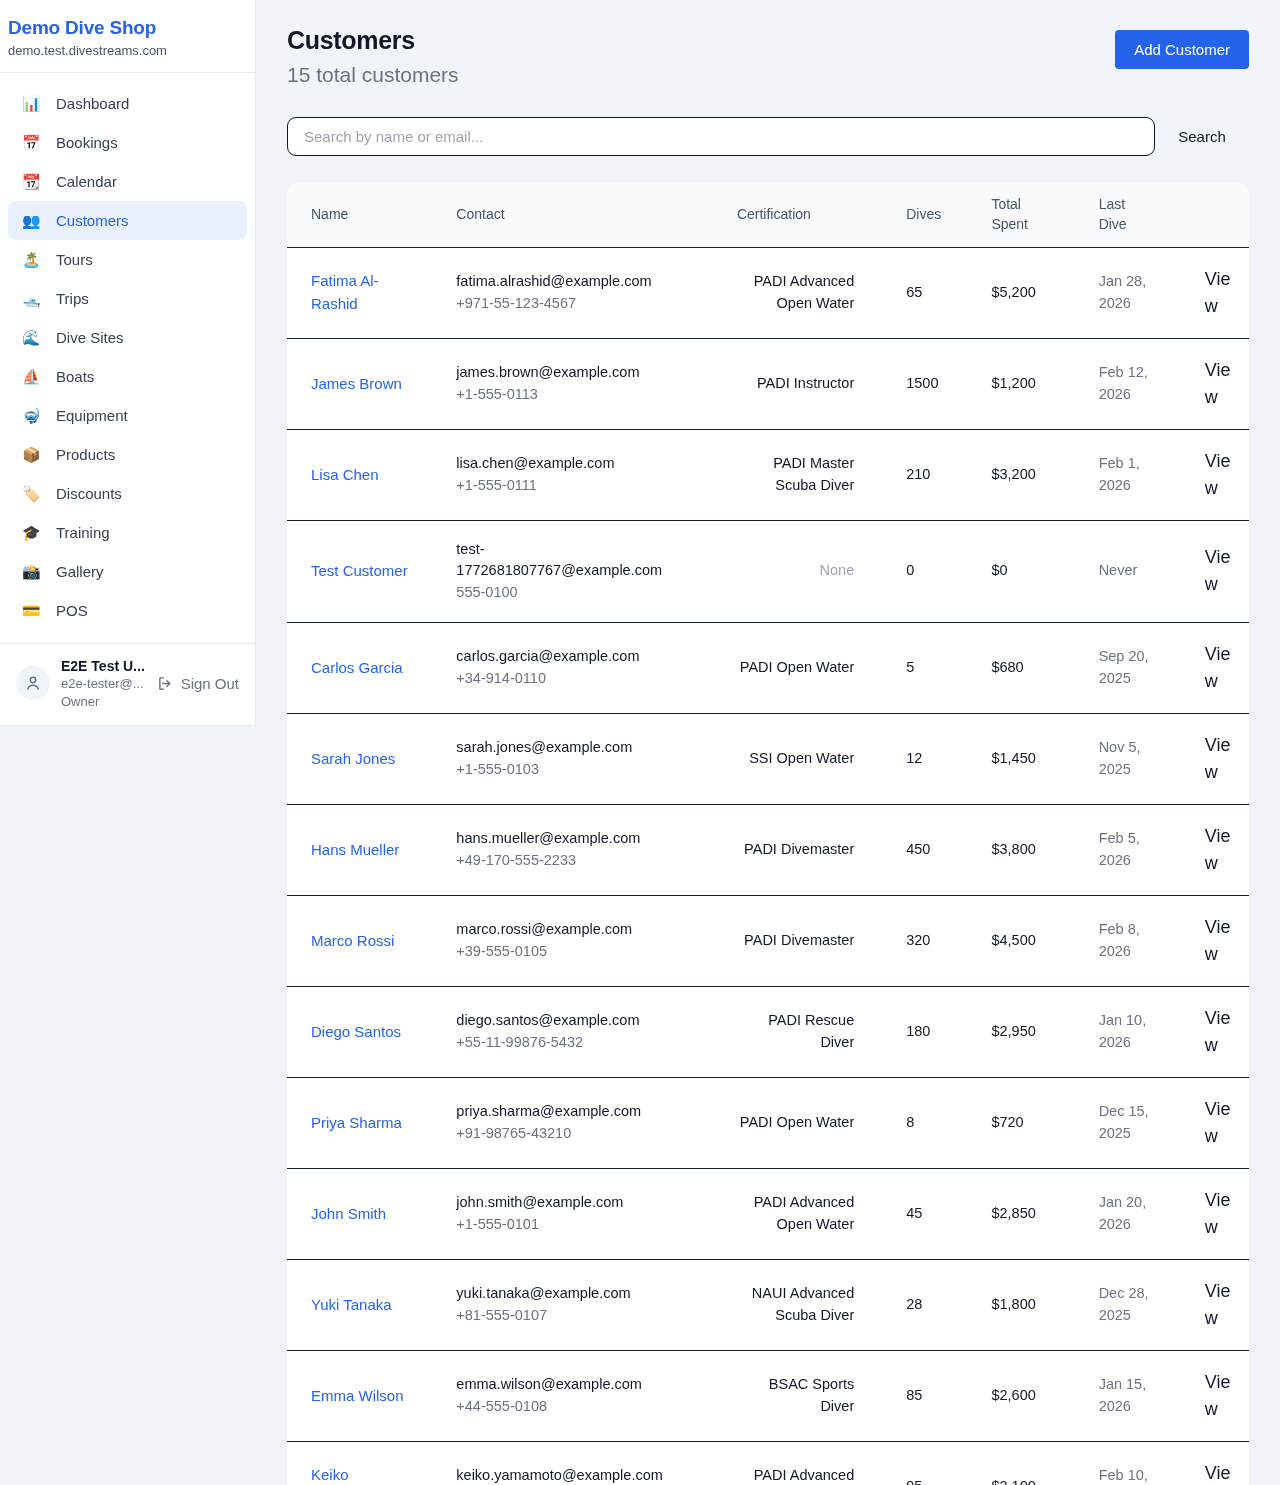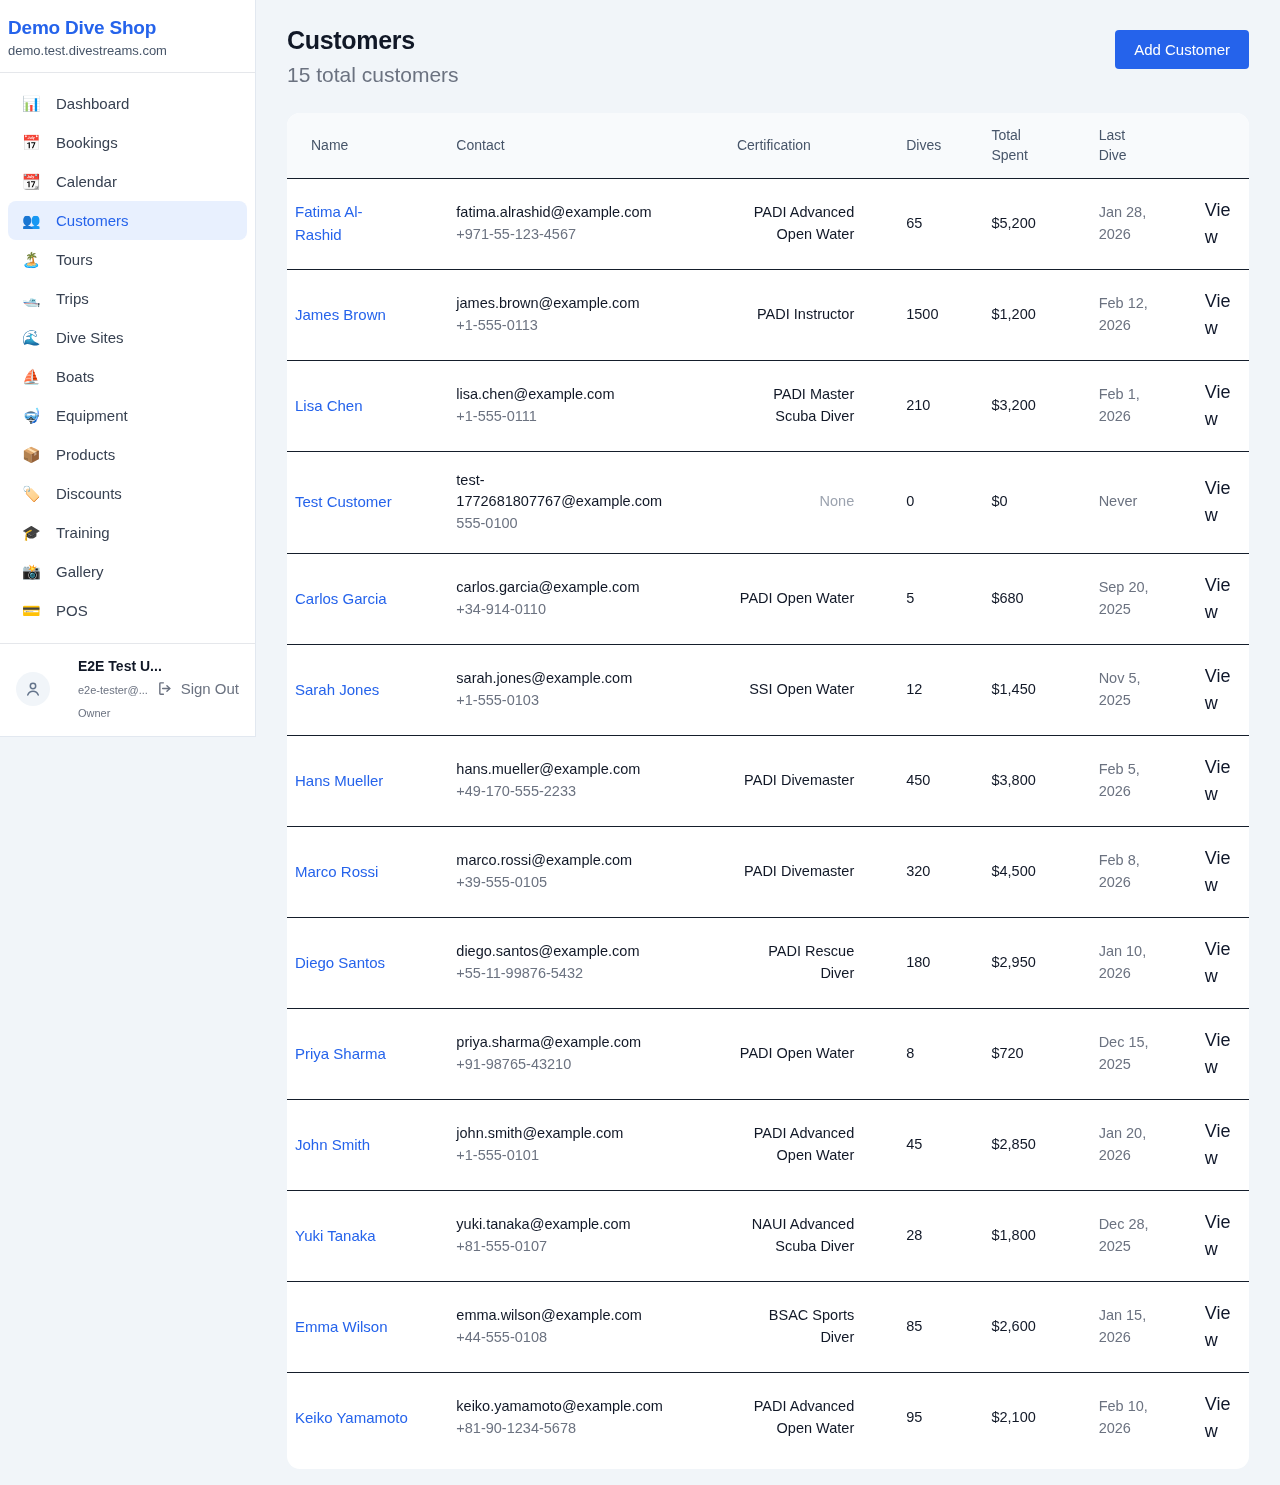--- a/index.html
+++ b/index.html
@@ -29,30 +29,30 @@
     display: flex; align-items: center; gap: 14px;
     padding: 11px 14px; border-radius: 8px;
     font-size: 15px; color: #374151; cursor: pointer;
   }
   .nav-item.active { background: #e8f0fe; color: #2563eb; font-weight: 500; }
   .nav-icon { width: 20px; text-align: center; font-size: 15px; line-height: 1; flex: 0 0 20px; }
   
   .user-block {
     border-top: 1px solid #e5e7eb;
     padding: 13px 16px 15px;
-    display: flex; align-items: center; gap: 28px;
+    display: flex; align-items: center; gap: 11px;
   }
   .avatar {
     width: 34px; height: 34px; border-radius: 50%;
     background: #f1f5f9; flex: 0 0 34px;
     display: flex; align-items: center; justify-content: center;
   }
   .user-info { flex: 1 1 auto; min-width: 0; line-height: 1.32; }
   .user-name { font-size: 14px; font-weight: 700; color: #111827; white-space: nowrap; }
-  .user-email, .user-role { font-size: 11px; color: #6b7280; white-space: nowrap; margin-top: 8px; }
+  .user-email, .user-role { font-size: 13px; color: #6b7280; white-space: nowrap; }
   .signout-btn {
     flex: 0 0 auto;
     display: flex; align-items: center; gap: 7px;
     background: none; border: none; cursor: pointer;
     font-family: inherit; font-size: 15px; color: #6b7280;
   }
 
   
   .main { flex: 1 1 auto; padding: 26px 31px 20px; min-width: 0; }
   .header-row { display: flex; align-items: flex-start; justify-content: space-between; }
@@ -98,21 +98,21 @@
   }
   th.name-col { padding-left: 24px; }
   th.spent-col { padding-right: 30px; }
   th.last-col { padding-right: 36px; }
   tbody tr { border-top: 1px solid #151e2b; }
   tbody td {
     padding: 18px 12px; vertical-align: middle;
     font-size: 14.5px; line-height: 1.5; color: #111827;
     overflow-wrap: break-word;
   }
-  td.name-cell { padding-left: 8px; padding-right: 36px; }
+  td.name-cell { padding-left: 24px; padding-right: 36px; }
   .name-link { color: #2563eb; font-weight: 500; font-size: 15px; text-decoration: none; cursor: pointer; line-height: 1.55; display: inline-block; }
   td.contact-cell { padding-right: 42px; }
   .email { color: #111827; }
   .phone { color: #6b7280; }
   td.cert-cell { padding-right: 40px; text-align: right; }
   td.cert-cell.muted { color: #9ca3af; }
   td.last-cell { color: #6b7280; padding-right: 36px; }
   .view-link { color: #0f172a; font-size: 18px; text-decoration: none; cursor: pointer; }
   svg { display: block; }
 </style>
@@ -213,20 +213,24 @@
 
   <main class="main">
     <div class="header-row">
       <div>
         <h1 class="page-title">Customers</h1>
         <div class="page-subtitle">15 total customers</div>
       </div>
       <button class="add-btn">Add Customer</button>
     </div>
 
+    <div class="search-row">
+      <input class="search-input" type="text" placeholder="Search by name or email..." style="">
+      <button class="search-btn">Search</button>
+    </div>
 
     <div class="card">
       <table>
         <colgroup>
           <col class="c-name">
             <col class="c-contact">
             <col class="c-cert">
           <col class="c-dives">
             <col class="c-spent">
             <col class="c-last">

